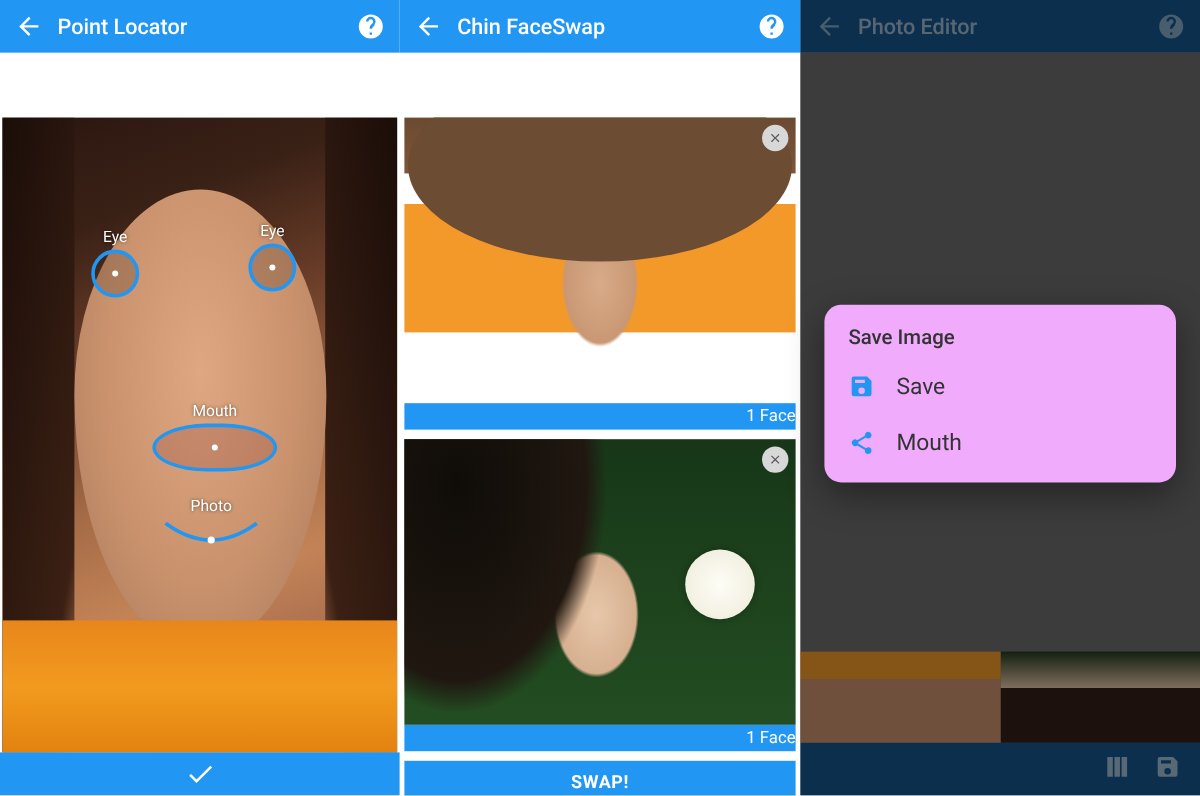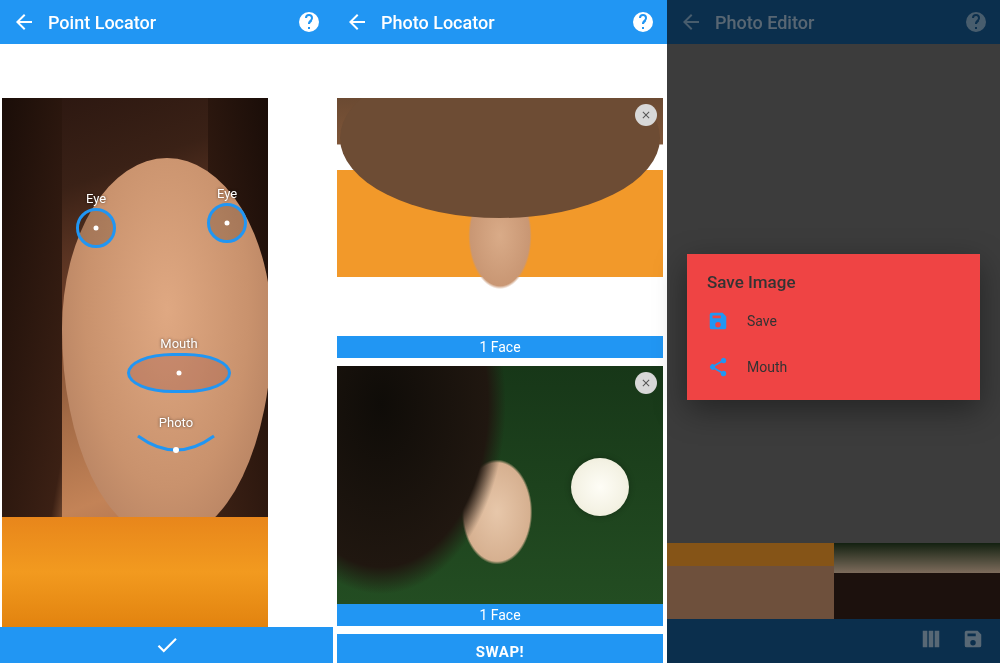--- a/index.html
+++ b/index.html
@@ -29,21 +29,21 @@
     cursor: pointer;
   }
   .appbar .title { flex: 1; white-space: nowrap; }
   .p3 .appbar { background: #14568c; color: rgba(255,255,255,0.6); }
   .p3 .appbar svg { opacity: 0.6; }
 
   
   .whiteband { background:#fff; height:54px; }
   .p1 .photo-area {
     position: relative;
-    width: 266px;
+    width: 329px;
     height: 529px;
     margin-left: 2px;
     background: linear-gradient(160deg,#2a1610 0%, #3a2116 18%, #6a3d28 35%, #a46b46 55%, #c38357 70%, #966048 90%);
     overflow: hidden;
   }
   .orange-sweater-bottom {
     position:absolute; left:0; right:0; bottom:0; height:110px;
     background: linear-gradient(180deg,#e8861b 0%, #f29a1f 50%, #e2830f 100%);
   }
   .hair-left { position:absolute; left:0; top:0; width:60px; height:100%; background:linear-gradient(100deg,#1a0d08 0%, #3b2014 80%, transparent 100%); }
@@ -75,21 +75,21 @@
   
   .p2 .content { padding: 0 4px; }
   .p2 .whiteband { height:54px; }
   .thumb-wrap { position:relative; margin-bottom:8px; }
   .thumb {
     position:relative; width:326px; height:238px; overflow:hidden;
     background:#888;
   }
   .thumb .closebtn { position:absolute; top:6px; right:6px; width:22px; height:22px; border-radius:50%; background:#d8d8d8; display:flex; align-items:center; justify-content:center; cursor:pointer; }
   .thumb .closebtn svg { width:12px; height:12px; fill:#555; }
-  .face-count { background:#2196f3; color:#fff; text-align:center; font-size:14px; padding:3px 0; }
+  .face-count { background:#2196f3; color:#fff; text-align:right; font-size:14px; padding:3px 0; }
   .swap-btn { background:#2196f3; color:#fff; text-align:center; font-size:15px; font-weight:700; height:36px; line-height:36px; margin:2px 4px 0; cursor:pointer; letter-spacing:0.5px;}
 
   
   .thumb.a { background:
     radial-gradient(ellipse at 50% 62%, #d9ab88 0%, #c99774 30%, transparent 32%),
     linear-gradient(180deg,#6b4a32 0%, #7e5538 35%, transparent 36%),
     linear-gradient(180deg,#f2992a 0%, #f2992a 100%);
     background-size: 140px 190px, 100% 55%, 100% 45%;
     background-position: center 20px, 0 0, 0 55%;
     background-repeat:no-repeat;
@@ -107,25 +107,25 @@
 
   
   .p3 .bg { position:absolute; inset:44px 0 44px 0; background:#6d6d6d; }
   .p3 .preview-strip{ position:absolute; left:0; right:0; bottom:44px; height:76px; display:flex;}
   .p3 .preview-strip div{flex:1;}
   .p3 .preview-strip .pa{background:linear-gradient(180deg,#f2992a 30%,#c9926d 30%);}
   .p3 .preview-strip .pb{background:linear-gradient(180deg,#233c1f 0%,#e7c7aa 40%,#332018 40%);}
   .p3 .scrim { position:absolute; inset:0; background:rgba(0,0,0,0.45); }
   .p3 .dialog {
     position:absolute; left:20px; right:20px; top:254px;
-    background:#ef4444; border-radius:0; padding:18px 0 10px;
+    background:#f0abfc; border-radius:14px; padding:18px 0 10px;
     box-shadow:0 10px 30px rgba(0,0,0,0.4);
   }
   .dialog .d-title { font-size:17px; font-weight:500; color:#333; padding:0 20px 6px; }
-  .dialog .d-row { display:flex; align-items:center; gap:18px; padding:12px 20px; font-size:14px; color:#333; cursor:pointer;}
+  .dialog .d-row { display:flex; align-items:center; gap:18px; padding:12px 20px; font-size:19px; color:#333; cursor:pointer;}
   .dialog .d-row svg { width:22px; height:22px; }
   .p3 .bottombar { position:absolute; left:0; right:0; bottom:0; height:44px; background:#14568c; display:flex; align-items:center; justify-content:flex-end; gap:20px; padding:0 16px;}
   .p3 .bottombar svg{ width:22px; height:22px; fill:#cfe0ee; opacity:0.75;}
 </style>
 </head>
 <body>
 
 <div class="panel p1">
   <div class="appbar">
     <div class="back">
@@ -174,21 +174,21 @@
   </div>
 </div>
 
 <div class="panel p2">
   <div class="appbar">
     <div class="back">
       <svg viewBox="0 0 24 24" fill="#fff">
           <path d="M20 11H7.83l5.59-5.59L12 4l-8 8 8 8 1.41-1.41L7.83 13H20z"></path>
         </svg>
     </div>
-    <div class="title">Photo Locator</div>
+    <div class="title">Chin FaceSwap</div>
     <div class="help">
       <svg viewBox="0 0 24 24" fill="#fff">
           <path d="M12 2a10 10 0 100 20 10 10 0 000-20zm1 17h-2v-2h2zm2.07-7.75l-.9.92A3.4 3.4 0 0013 14h-2v-.5a4 4 0 011.17-2.83l1.24-1.26A2 2 0 0012 6a2 2 0 00-2 2H8a4 4 0 018 0 3.18 3.18 0 01-.93 2.25z"></path>
         </svg>
     </div>
   </div>
   <div class="whiteband"></div>
   <div class="content">
     <div class="thumb-wrap">
       <div class="thumb a">

